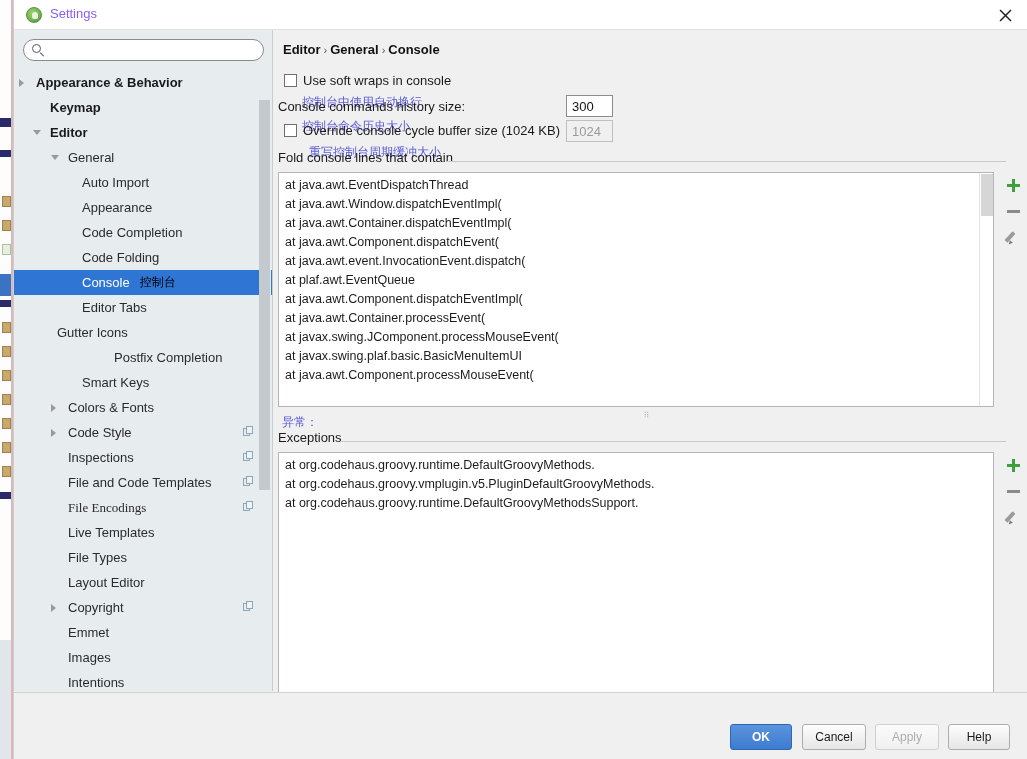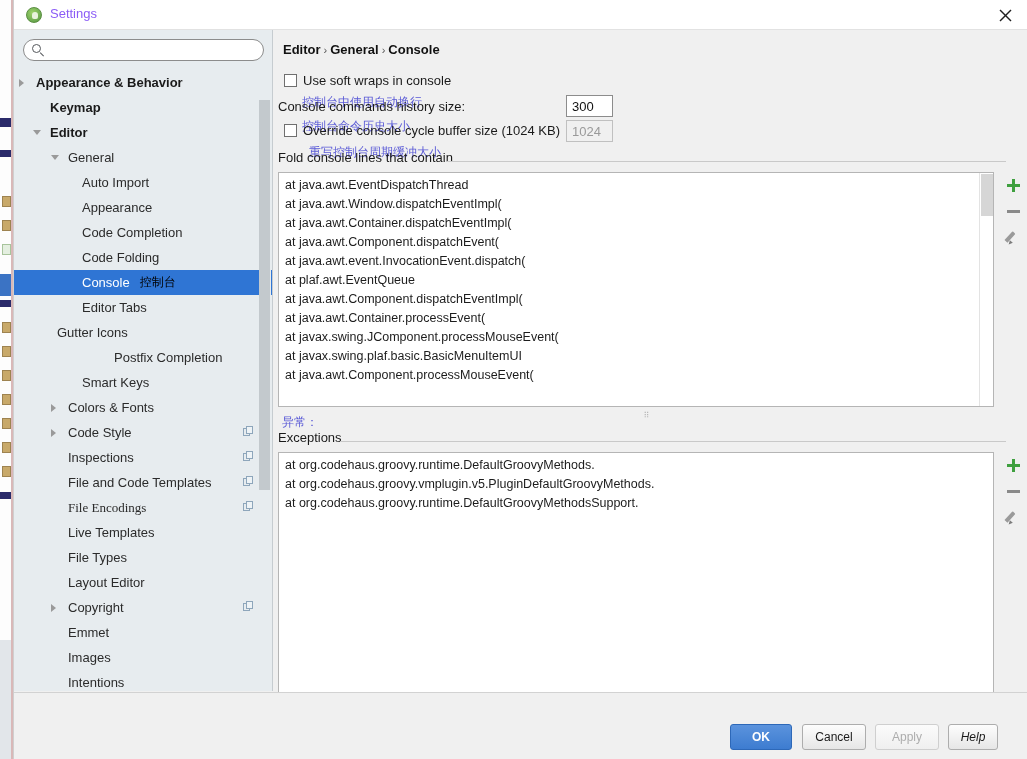--- a/index.html
+++ b/index.html
@@ -563,17 +563,17 @@
             <span class="ic-pencil"></span>
           </div>
       </div>
 
     </div>
 
     <div class="bottombar">
       <button class="btn primary" style="left:716px; width:62px;">OK</button>
       <button class="btn" style="left:788px; width:64px;">Cancel</button>
       <button class="btn disabled" style="left:861px; width:64px;">Apply</button>
-      <button class="btn" style="left:934px; width:50px;font-style:italic;">Help</button>
+      <button class="btn" style="left:934px; width:62px;">Help</button>
     </div>
 
   </div>
 </div>
 
 </body></html>

